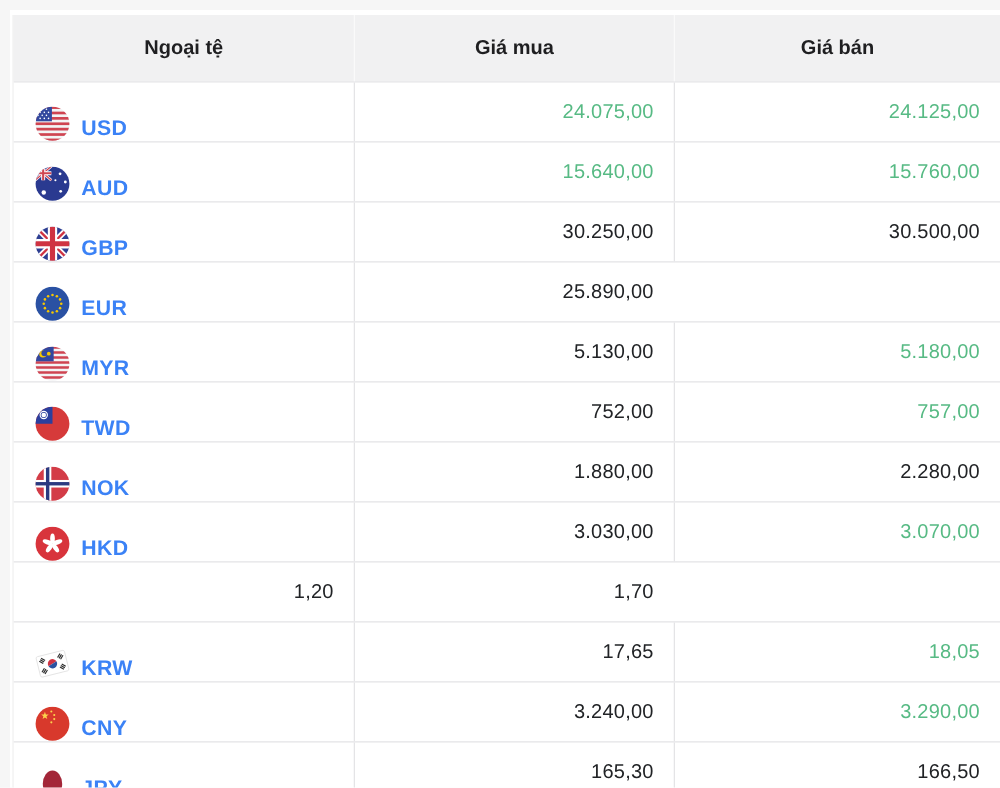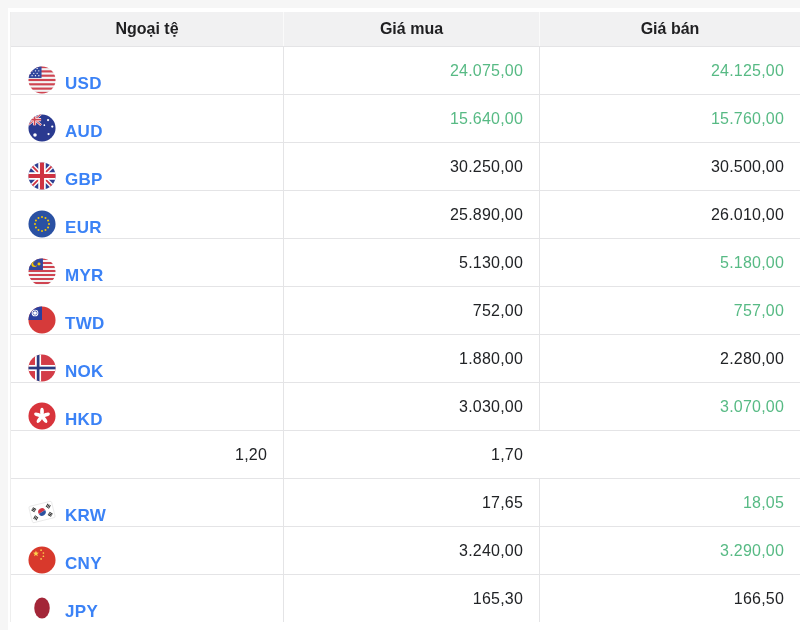--- a/index.html
+++ b/index.html
@@ -20,21 +20,21 @@
     background: #ffffff;
     overflow: hidden;
   }
   .fx-table {
     margin: 4px 0 0 2px;
     border-left: 1px solid #eeeeee;
   }
   .hrow {
     display: grid;
     grid-template-columns: 272px 256px 1fr;
-    height: 34px;
+    height: 53px;
     background: var(--header-bg, #f1f1f2);
   }
   .hcell {
     display: flex;
     align-items: center;
     justify-content: center;
     font-size: 16px;
     font-weight: bold;
     color: #1f1f21;
   }
@@ -227,21 +227,20 @@
                     <circle cx="7.5" cy="15" r="1.1"></circle>
                     <circle cx="8.5" cy="11.25" r="1.1"></circle>
                     <circle cx="11.25" cy="8.5" r="1.1"></circle>
                   </g>
                 </g>
               </svg>
             </span>
             <span class="code">EUR</span>
           </div>
           <div class="cell cell-value neutral">25.890,00</div>
-          <div class="cell cell-value neutral">26.010,00</div>
         </div>
         <div class="row">
           <div class="cell cell-currency">
             <span class="flag">
               <svg width="28" height="28" viewBox="0 0 30 30" xmlns="http://www.w3.org/2000/svg">
                 <defs>
                   <clipPath id="fMY">
                     <circle cx="15" cy="15" r="14.5"></circle>
                   </clipPath>
                 </defs>

